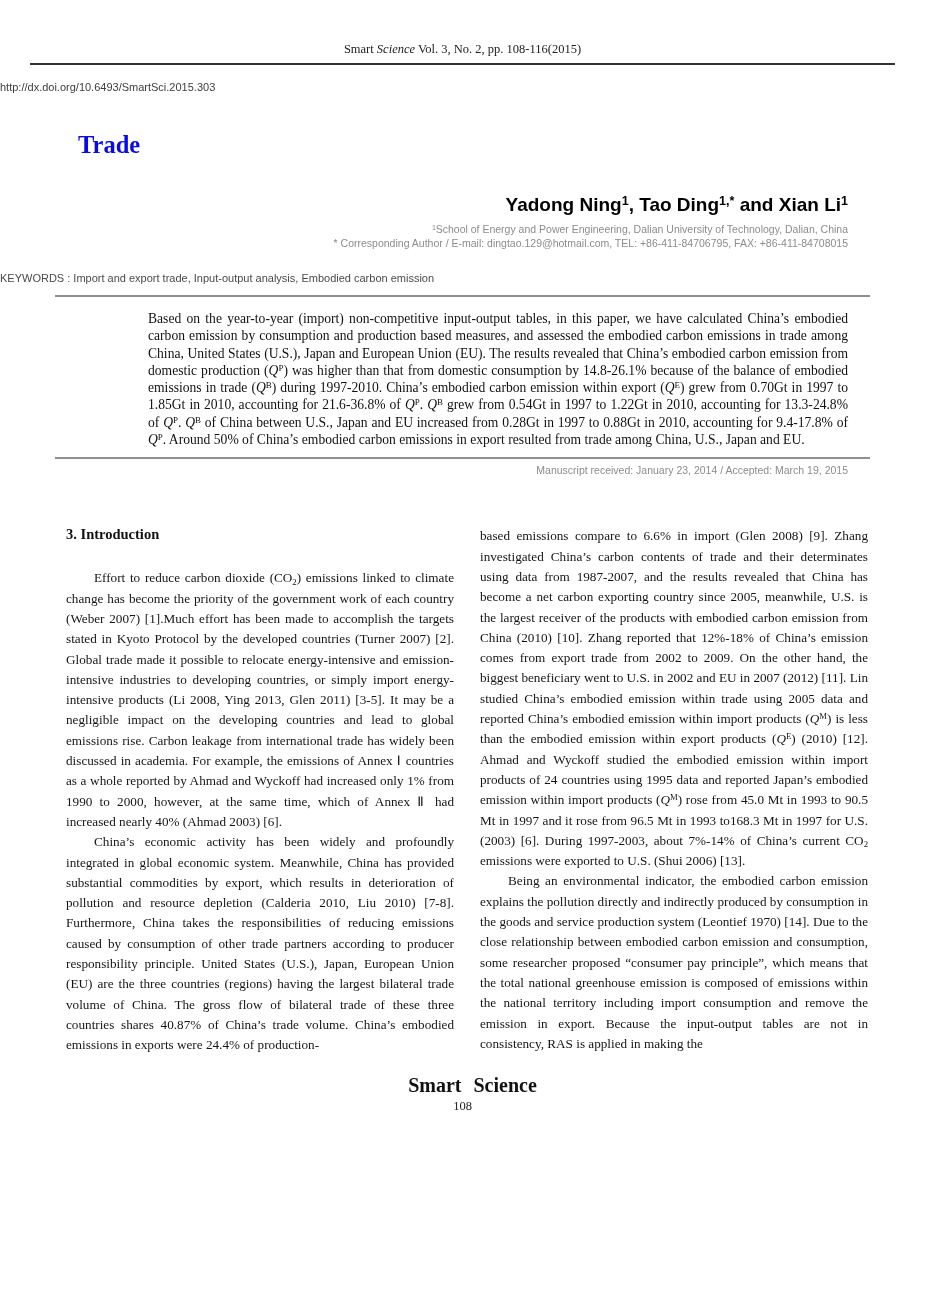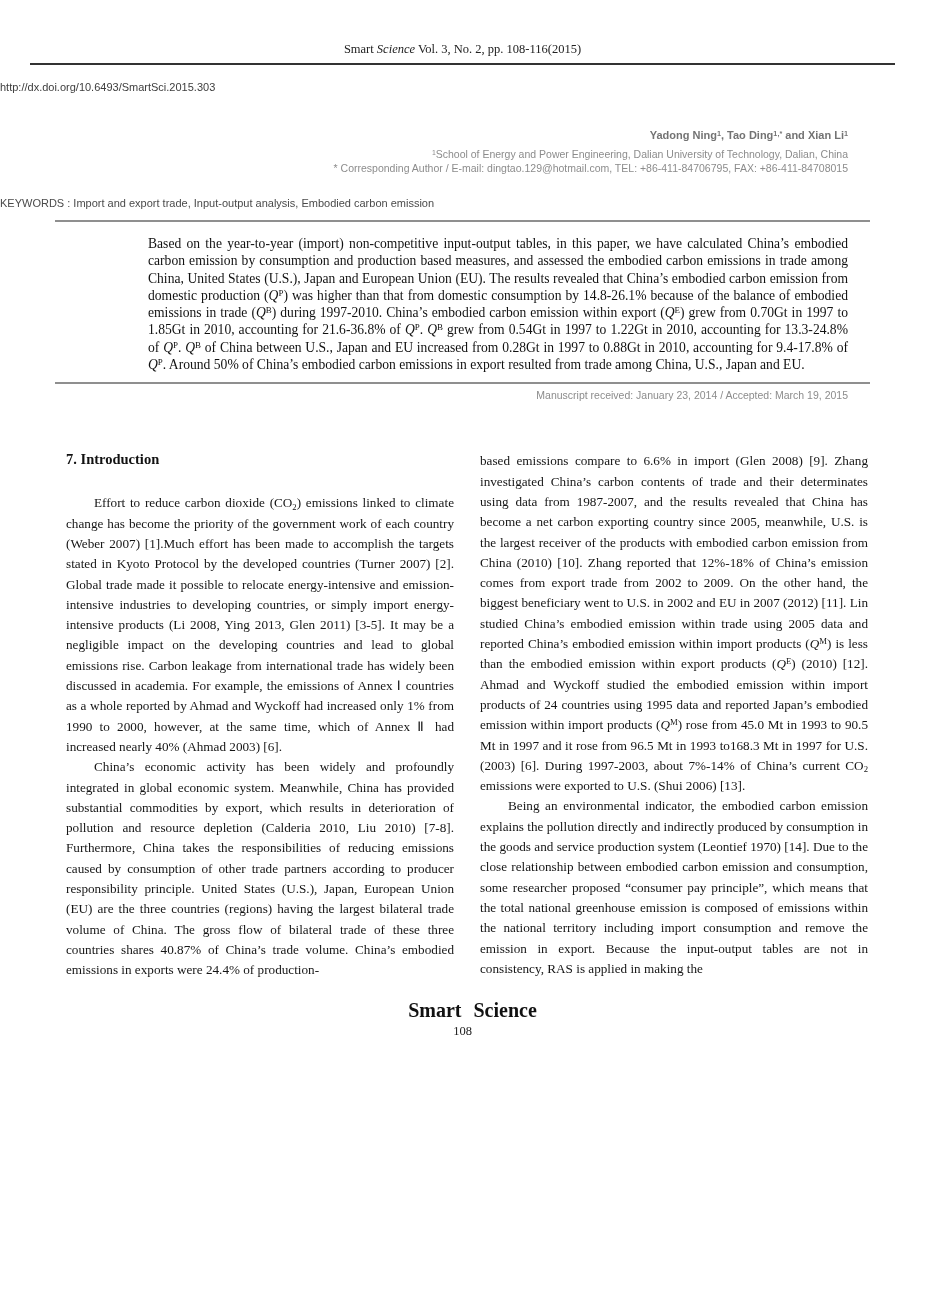--- a/index.html
+++ b/index.html
@@ -29,21 +29,21 @@
     font-size:24.5px;line-height:31px;font-weight:bold;
     color:var(--title_blue,#0a0ae8);
   }
   .title .t-line{display:block;}
   .title .t-line1{text-align:justify;text-align-last:justify;}
   .title .t-line2{text-align:left;}
 
   .authors{
     margin:34px 77px 0 0;text-align:right;
     font-family:"Liberation Sans",sans-serif;font-weight:bold;
-    font-size:11px;color:#737373;
+    font-size:19px;color:#000000;
   }
   .affiliation,.corresponding{
     margin:0 77px 0 0;text-align:right;
     font-family:"Liberation Sans",sans-serif;font-size:10.5px;
     color:var(--meta_gray,#8c8c8c);line-height:13.5px;
   }
   .affiliation{margin-top:7px;}
   .keywords{
     margin:22px 77px 0 0;
     font-family:"Liberation Sans",sans-serif;font-size:11px;color:#4a4a4a;
@@ -86,36 +86,37 @@
   }
 </style>
 </head>
 <body>
 
 <div class="journal-line">Smart <i>Science</i> Vol. 3, No. 2, pp. 108-116(2015)</div>
 <hr class="header-rule">
 <div class="doi">http://dx.doi.org/10.6493/SmartSci.2015.303</div>
 
 <h1 class="title">
+  <span class="t-line t-line2">Trade</span>
 </h1>
 
 <div class="authors">Yadong Ning<sup>1</sup>, Tao Ding<sup>1,*</sup> and Xian Li<sup>1</sup></div>
 <div class="affiliation"><sup>1</sup>School of Energy and Power Engineering, Dalian University of Technology, Dalian, China</div>
 <div class="corresponding">* Corresponding Author / E-mail: dingtao.129@hotmail.com, TEL: +86-411-84706795, FAX: +86-411-84708015</div>
 
 <div class="keywords">KEYWORDS : Import and export trade, Input-output analysis, Embodied carbon emission</div>
 
 <hr class="gray-rule">
 <div class="abstract">Based on the year-to-year (import) non-competitive input-output tables, in this paper, we have calculated China’s embodied carbon emission by consumption and production based measures, and assessed the embodied carbon emissions in trade among China, United States (U.S.), Japan and European Union (EU). The results revealed that China’s embodied carbon emission from domestic production (<i>Q</i><sup>P</sup>) was higher than that from domestic consumption by 14.8-26.1% because of the balance of embodied emissions in trade (<i>Q</i><sup>B</sup>) during 1997-2010. China’s embodied carbon emission within export (<i>Q</i><sup>E</sup>) grew from 0.70Gt in 1997 to 1.85Gt in 2010, accounting for 21.6-36.8% of <i>Q</i><sup>P</sup>. <i>Q</i><sup>B</sup> grew from 0.54Gt in 1997 to 1.22Gt in 2010, accounting for 13.3-24.8% of <i>Q</i><sup>P</sup>. <i>Q</i><sup>B</sup> of China between U.S., Japan and EU increased from 0.28Gt in 1997 to 0.88Gt in 2010, accounting for 9.4-17.8% of <i>Q</i><sup>P</sup>. Around 50% of China’s embodied carbon emissions in export resulted from trade among China, U.S., Japan and EU.</div>
 <hr class="gray-rule2">
 <div class="manuscript">Manuscript received: January 23, 2014 / Accepted: March 19, 2015</div>
 
 <div class="columns">
   <div class="col">
-    <h2 class="section-heading">7. Introduction</h2>
+    <h2 class="section-heading">3. Introduction</h2>
     <p class="indent">Effort to reduce carbon dioxide (CO<sub>2</sub>) emissions linked to climate change has become the priority of the government work of each country (Weber 2007) [1].Much effort has been made to accomplish the targets stated in Kyoto Protocol by the developed countries (Turner 2007) [2]. Global trade made it possible to relocate energy-intensive and emission-intensive industries to developing countries, or simply import energy-intensive products (Li 2008, Ying 2013, Glen 2011) [3-5]. It may be a negligible impact on the developing countries and lead to global emissions rise. Carbon leakage from international trade has widely been discussed in academia. For example, the emissions of Annex Ⅰ countries as a whole reported by Ahmad and Wyckoff had increased only 1% from 1990 to 2000, however, at the same time, which of Annex Ⅱ  had increased nearly 40% (Ahmad 2003) [6].</p>
     <p class="indent">China’s economic activity has been widely and profoundly integrated in global economic system. Meanwhile, China has provided substantial commodities by export, which results in deterioration of pollution and resource depletion (Calderia 2010, Liu 2010) [7-8]. Furthermore, China takes the responsibilities of reducing emissions caused by consumption of other trade partners according to producer responsibility principle. United States (U.S.), Japan, European Union (EU) are the three countries (regions) having the largest bilateral trade volume of China. The gross flow of bilateral trade of these three countries shares 40.87% of China’s trade volume. China’s embodied emissions in exports were 24.4% of production-</p>
   </div>
   <div class="col">
     <p>based emissions compare to 6.6% in import (Glen 2008) [9]. Zhang investigated China’s carbon contents of trade and their determinates using data from 1987-2007, and the results revealed that China has become a net carbon exporting country since 2005, meanwhile, U.S. is the largest receiver of the products with embodied carbon emission from China (2010) [10]. Zhang reported that 12%-18% of China’s emission comes from export trade from 2002 to 2009. On the other hand, the biggest beneficiary went to U.S. in 2002 and EU in 2007 (2012) [11]. Lin studied China’s embodied emission within trade using 2005 data and reported China’s embodied emission within import products (<i>Q</i><sup>M</sup>) is less than the embodied emission within export products (<i>Q</i><sup>E</sup>) (2010) [12]. Ahmad and Wyckoff studied the embodied emission within import products of 24 countries using 1995 data and reported Japan’s embodied emission within import products (<i>Q</i><sup>M</sup>) rose from 45.0 Mt in 1993 to 90.5 Mt in 1997 and it rose from 96.5 Mt in 1993 to168.3 Mt in 1997 for U.S. (2003) [6]. During 1997-2003, about 7%-14% of China’s current CO<sub>2</sub> emissions were exported to U.S. (Shui 2006) [13].</p>
     <p class="indent">Being an environmental indicator, the embodied carbon emission explains the pollution directly and indirectly produced by consumption in the goods and service production system (Leontief 1970) [14]. Due to the close relationship between embodied carbon emission and consumption, some researcher proposed “consumer pay principle”, which means that the total national greenhouse emission is composed of emissions within the national territory including import consumption and remove the emission in export. Because the input-output tables are not in consistency, RAS is applied in making the</p>
   </div>
 </div>
 
 <div class="footer-journal">Smart Science</div>

